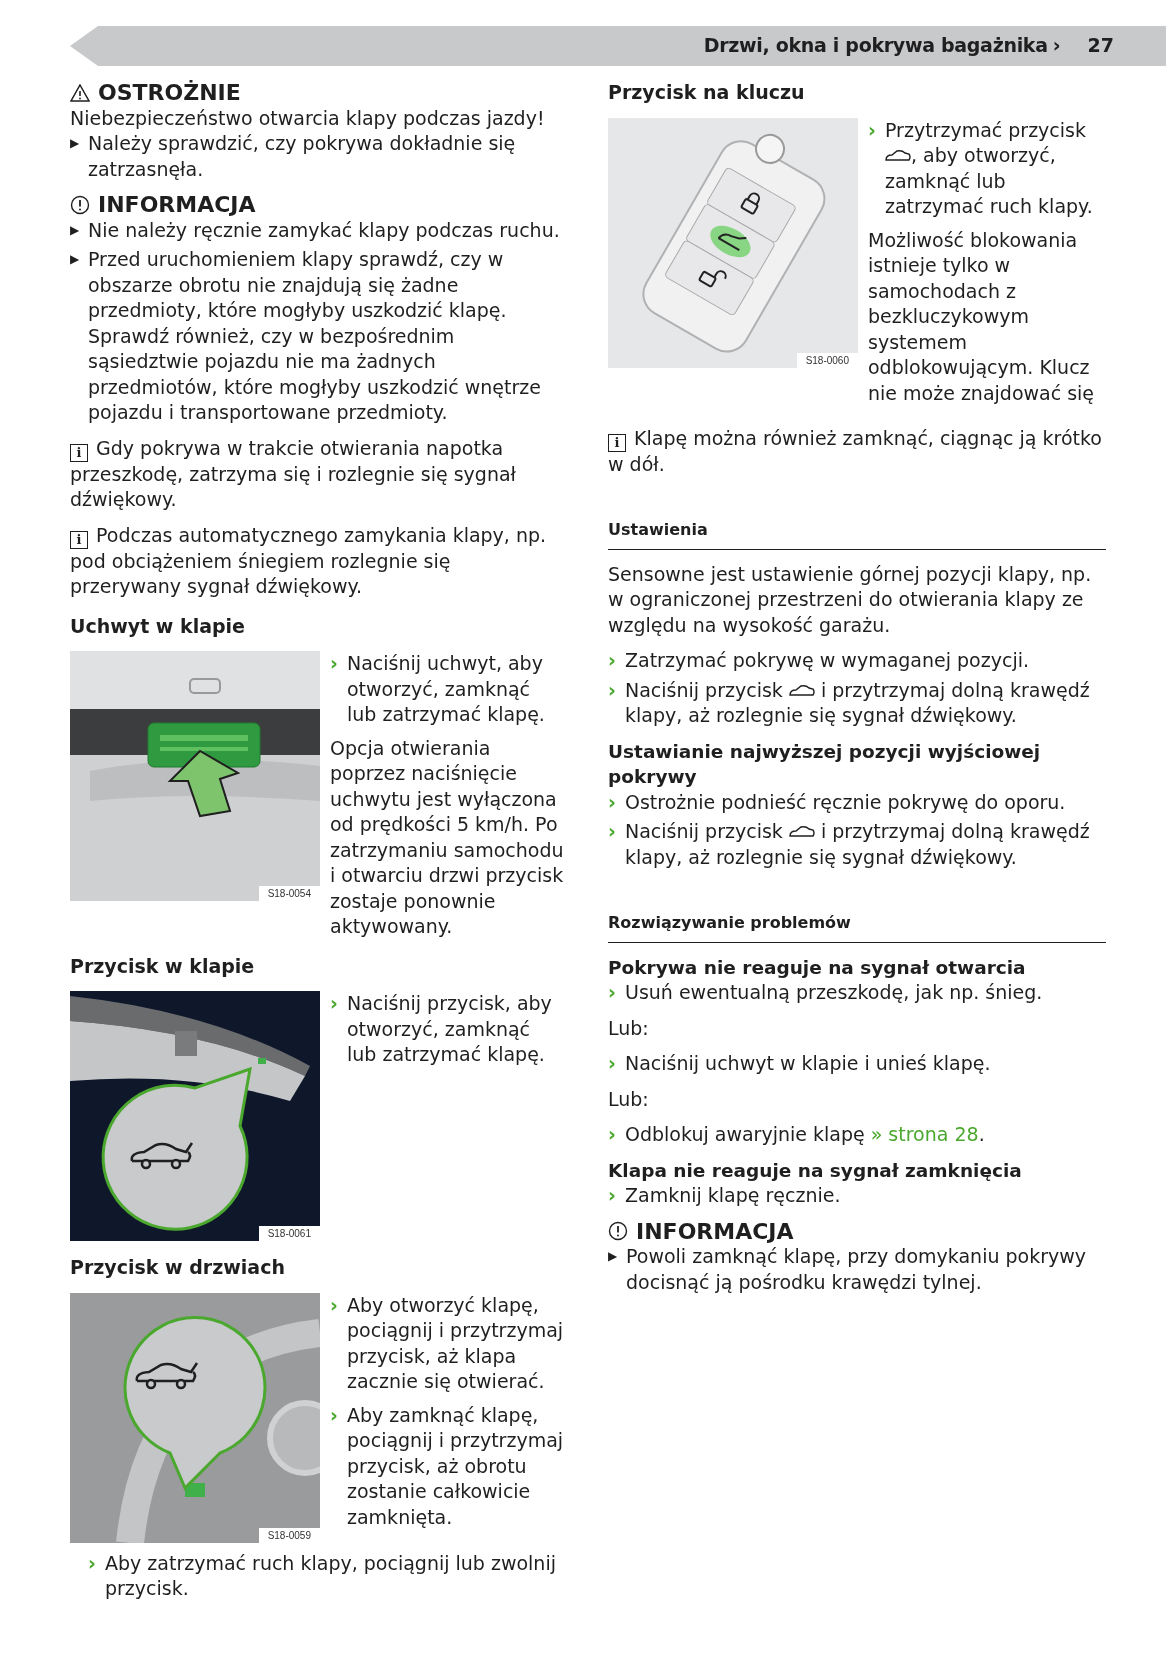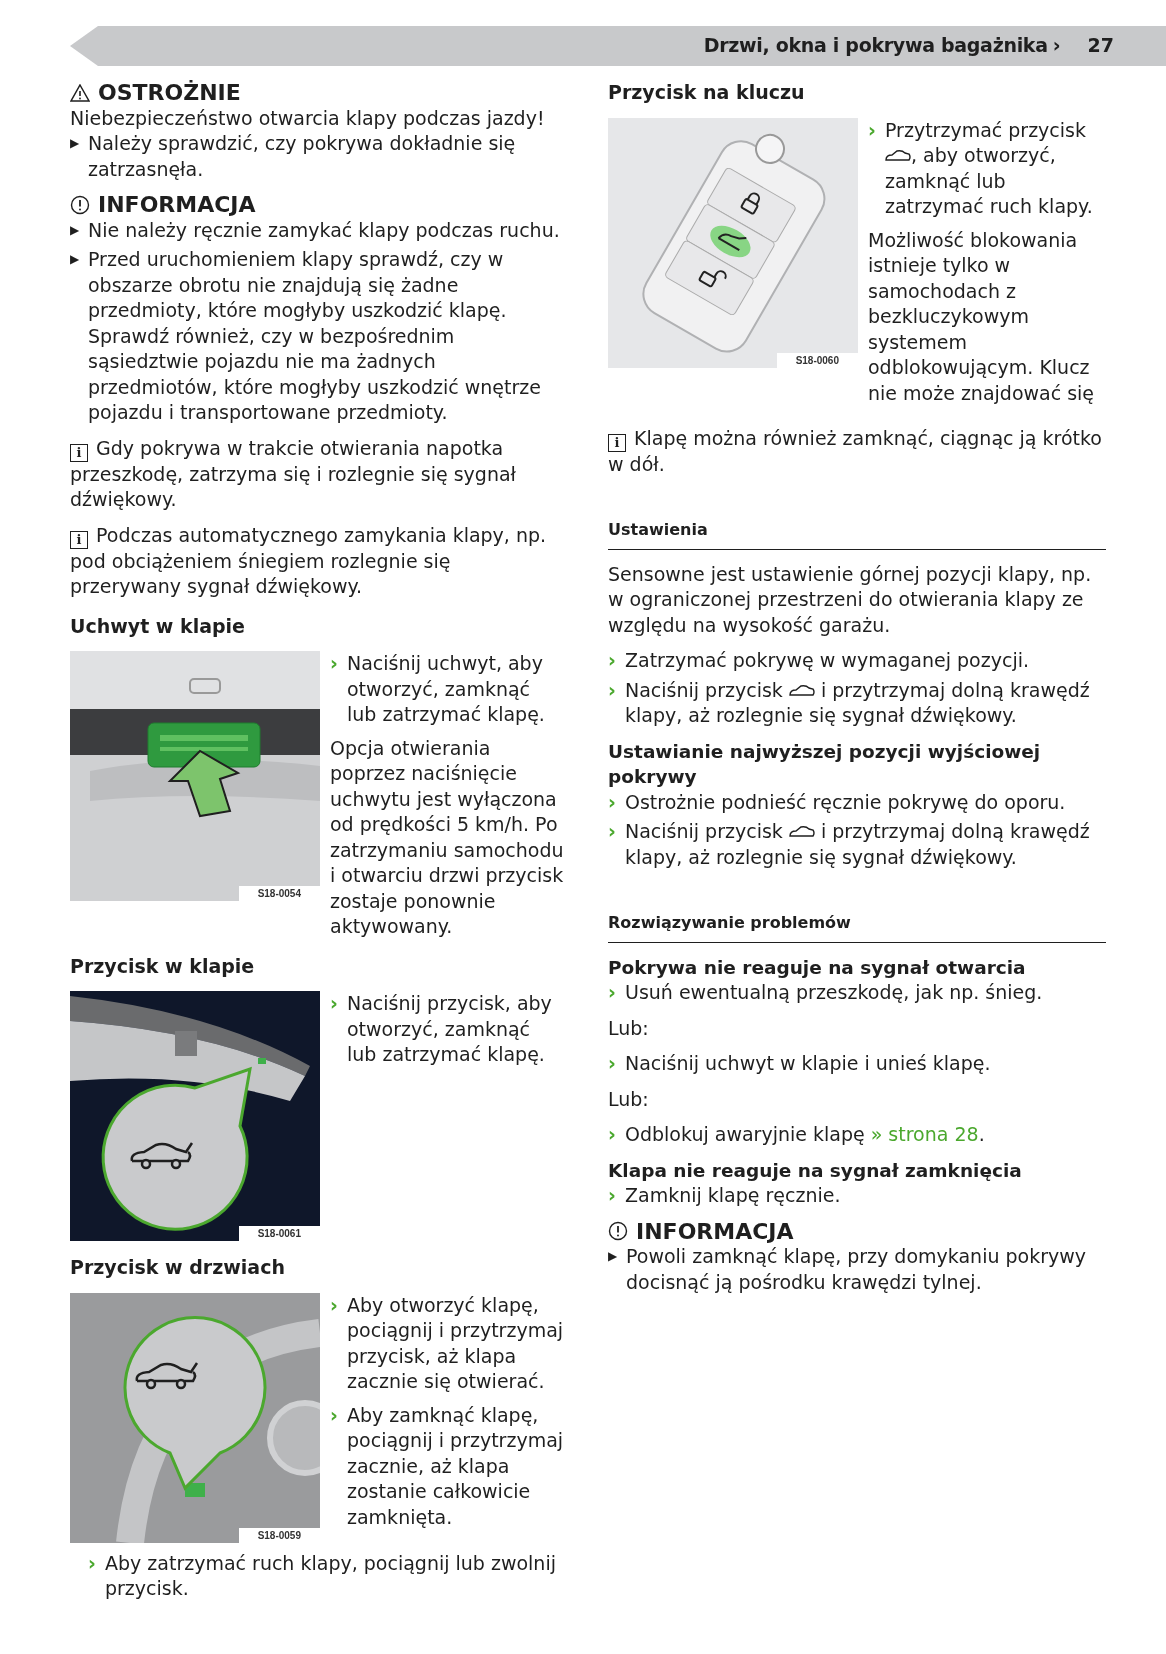--- a/index.html
+++ b/index.html
@@ -39,21 +39,21 @@
     vertical-align: -2px; margin-right: 8px; font-family: "DejaVu Serif", serif;
   }
   .h-sub { font-weight: bold; font-size: 19px; margin: 14px 0 12px; }
   .fig-row { display: flex; gap: 10px; }
   .fig {
     position: relative; flex: 0 0 250px; width: 250px; height: 250px;
     background: #0f172a; overflow: hidden;
   }
   .fig .fig-code {
     position: absolute; right: 0; bottom: 0; background: #fff; font-size: 10px;
-    line-height: 13px; padding: 1px 19px; color: #333; font-family: "Liberation Sans", sans-serif; font-weight: bold;
+    line-height: 13px; padding: 1px 9px; color: #333; font-family: "Liberation Sans", sans-serif;
   }
   .fig-text { flex: 1; }
   .section-title {
     font-weight: bold; font-size: 16px; border-bottom: 1.5px solid #1f1f1f;
     padding-bottom: 6px; margin: 40px 0 12px;
   }
   .h-small { font-weight: bold; font-size: 18.5px; }
   .link { color: #4ba82e; }
   .car-ico { display: inline-block; vertical-align: -2px; }
 </style>
@@ -178,21 +178,21 @@
       </svg>
       <span class="fig-code">S18-0059</span>
     </div>
     <div class="fig-text">
       <div class="gbullet" style="margin-bottom:8px">
         <span class="mk">›</span>
         <span class="tx">Aby otworzyć klapę, pociągnij i przytrzymaj przycisk, aż klapa zacznie się otwierać.</span>
       </div>
       <div class="gbullet">
         <span class="mk">›</span>
-        <span class="tx">Aby zamknąć klapę, pociągnij i przytrzymaj zacznie, aż klapa zostanie całkowicie zamknięta.</span>
+        <span class="tx">Aby zamknąć klapę, pociągnij i przytrzymaj przycisk, aż obrotu zostanie całkowicie zamknięta.</span>
       </div>
     </div>
   </div>
   <div class="gbullet" style="margin-top:8px;padding-left:18px">
     <span class="mk">›</span>
     <span class="tx">Aby zatrzymać ruch klapy, pociągnij lub zwolnij przycisk.</span>
   </div>
 </div>
 
 <div class="col col-right">

